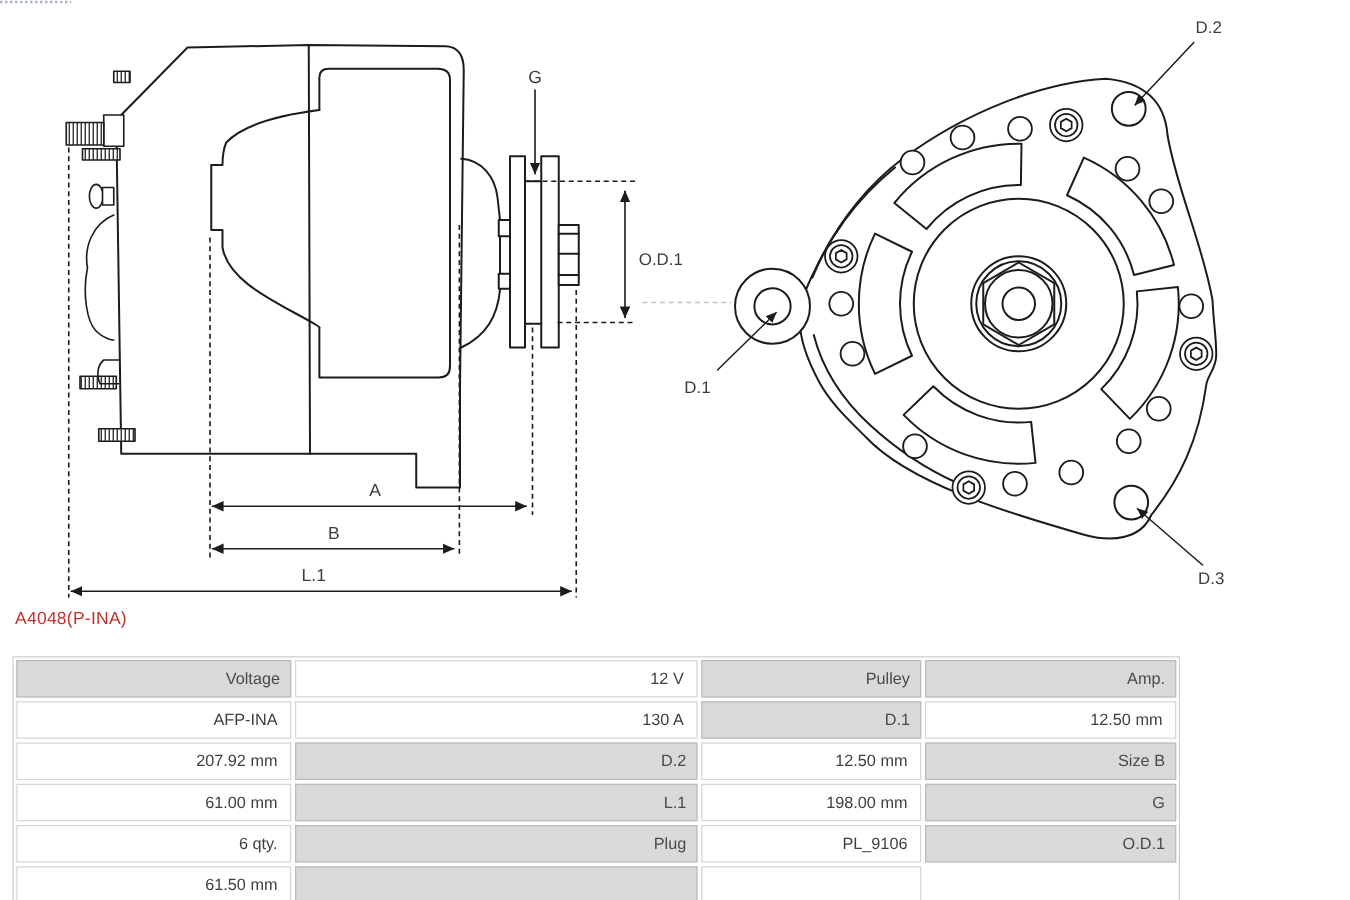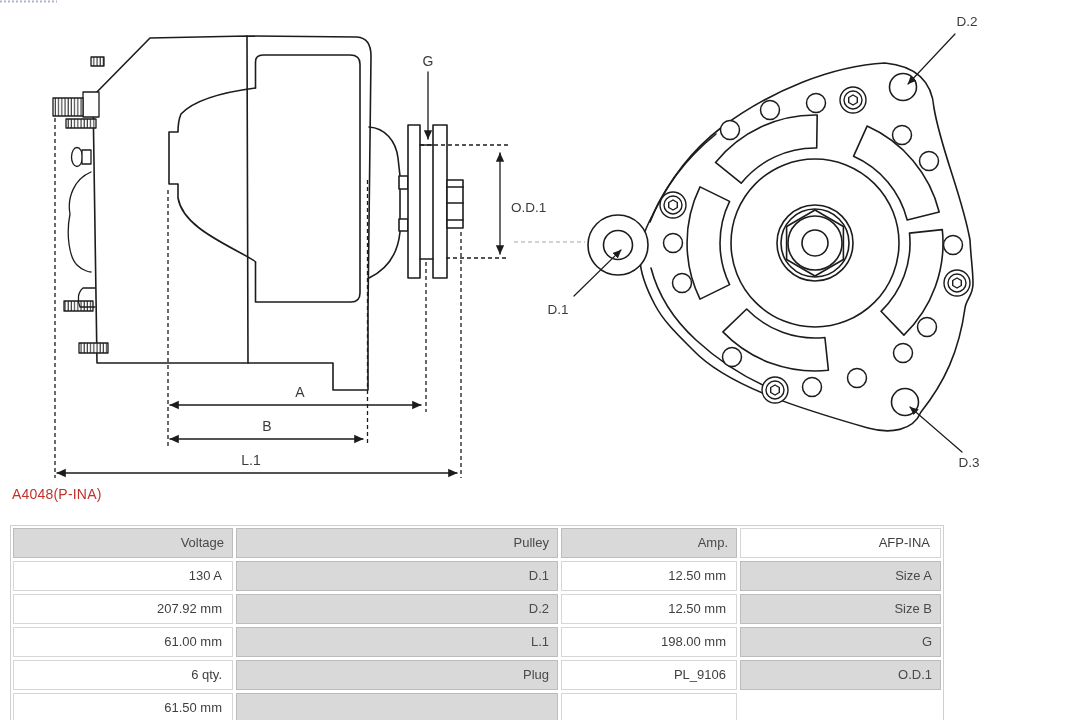--- a/index.html
+++ b/index.html
@@ -193,29 +193,29 @@
 
   <text class="dimtext-sm" x="967" y="26" text-anchor="middle" stroke="none">D.2</text>
   <text class="dimtext-sm" x="558" y="314" text-anchor="middle" stroke="none">D.1</text>
   <text class="dimtext-sm" x="969" y="467" text-anchor="middle" stroke="none">D.3</text>
 </svg>
 
 <div class="part-number">A4048(P-INA)</div>
 
 <div class="spec-table">
   <div class="cell lab">Voltage</div>
+  <div class="cell val">12 V</div>
   <div class="cell lab">Pulley</div>
   <div class="cell lab">Amp.</div>
 
   <div class="cell val">AFP-INA</div>
   <div class="cell val">130 A</div>
   <div class="cell lab">D.1</div>
   <div class="cell val">12.50 mm</div>
 
-  <div class="cell lab">Size A</div>
   <div class="cell val">207.92 mm</div>
   <div class="cell lab">D.2</div>
   <div class="cell val">12.50 mm</div>
 
   <div class="cell lab">Size B</div>
   <div class="cell val">61.00 mm</div>
   <div class="cell lab">L.1</div>
   <div class="cell val">198.00 mm</div>
 
   <div class="cell lab">G</div>

